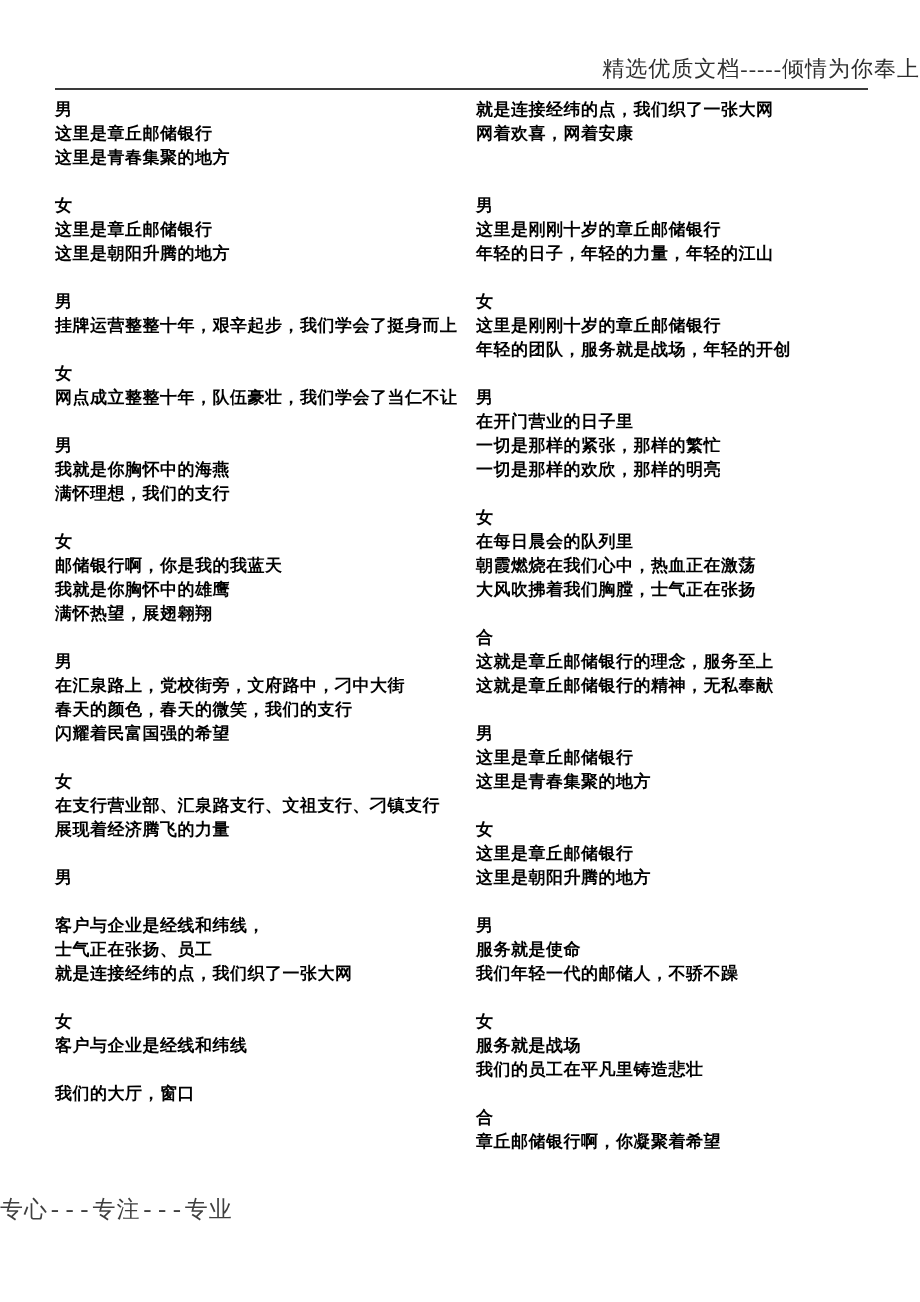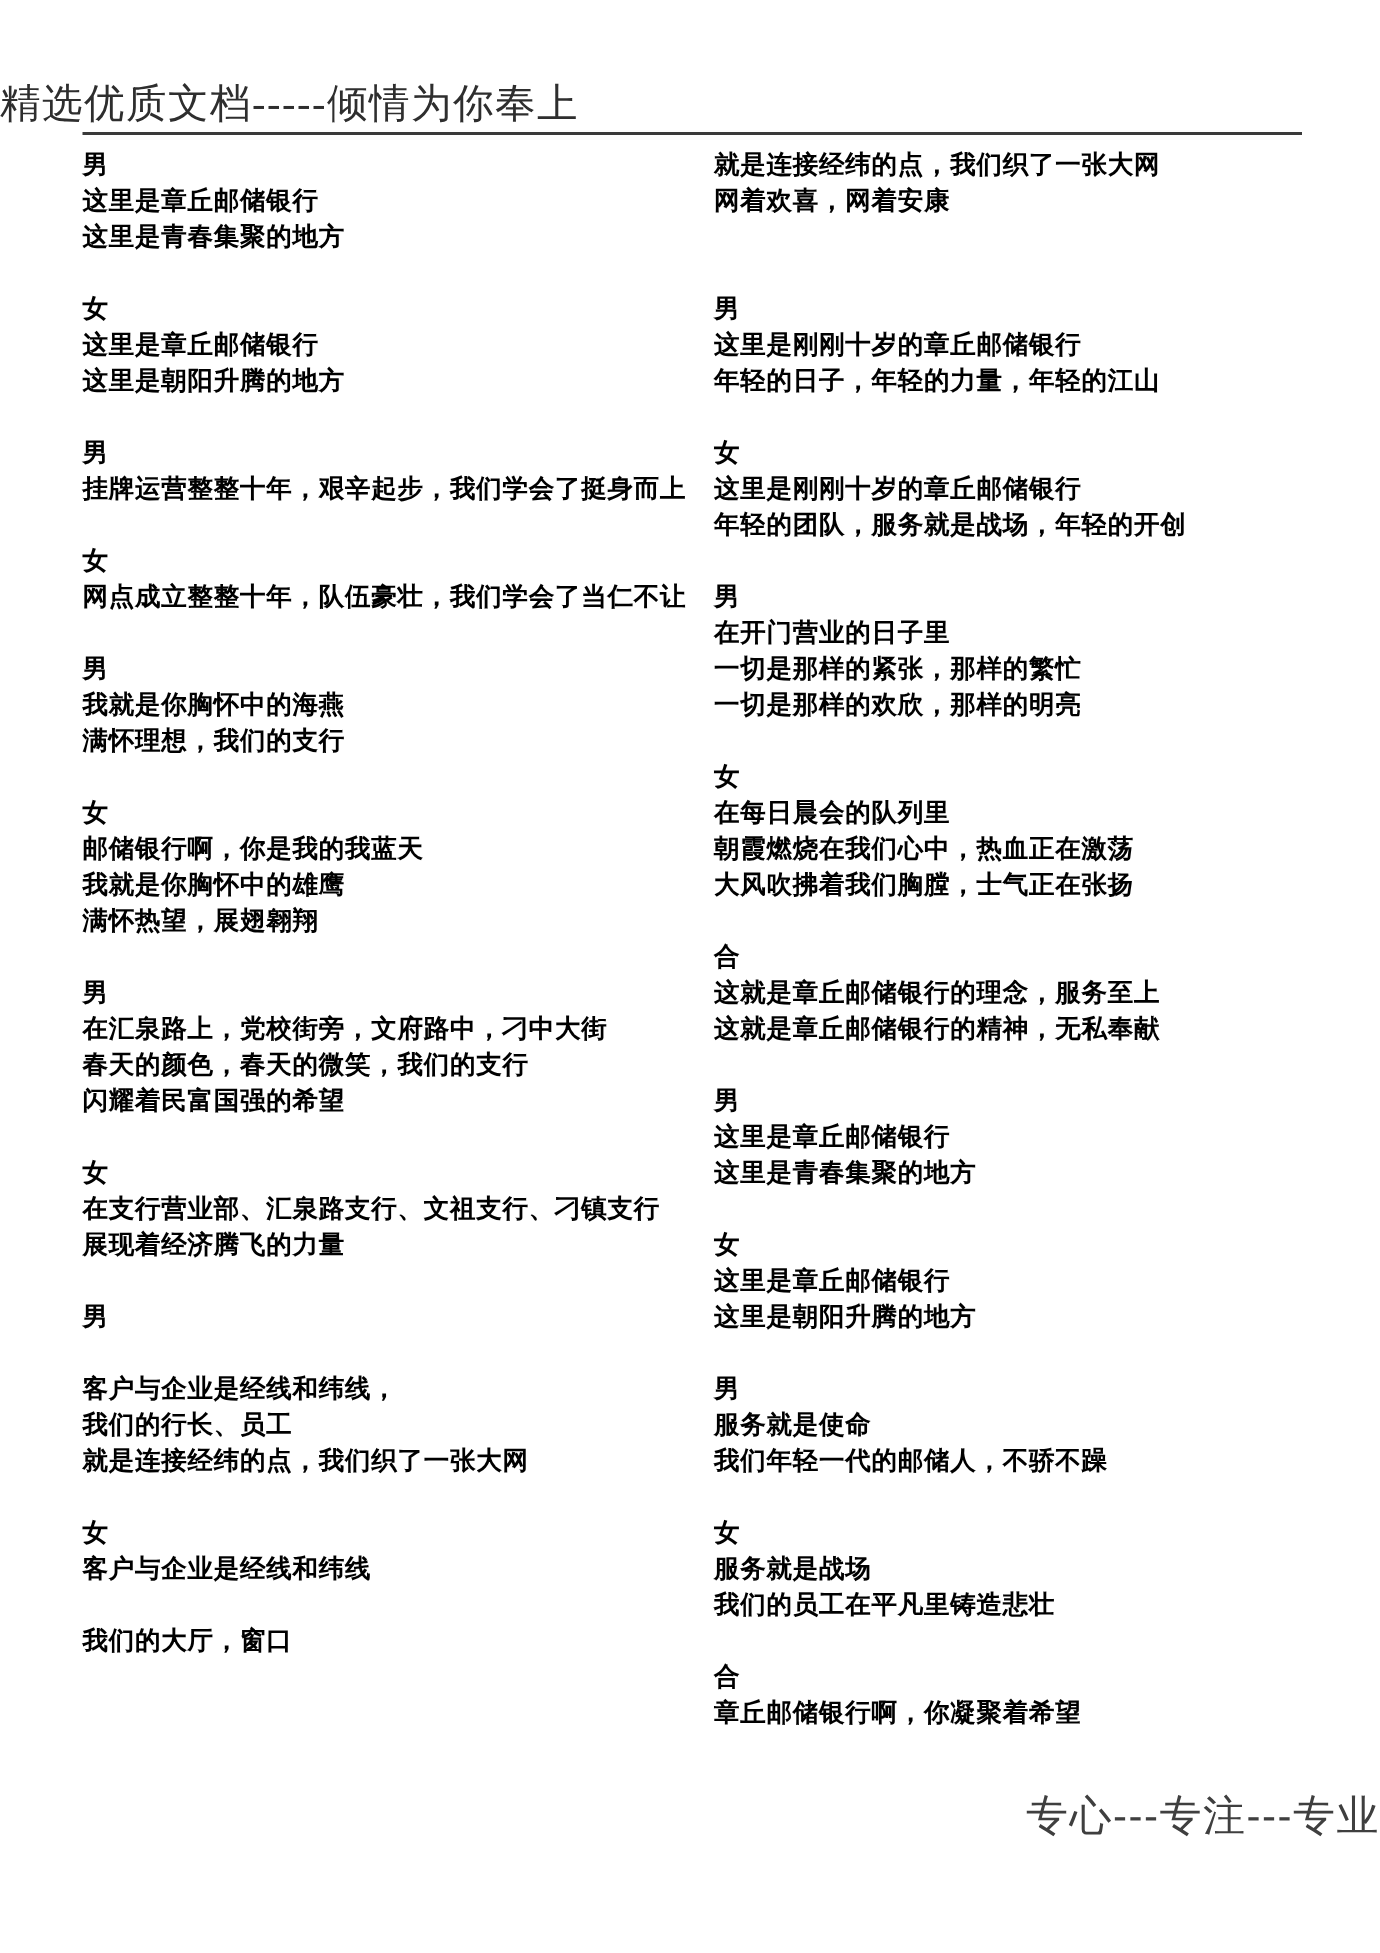--- a/index.html
+++ b/index.html
@@ -13,22 +13,22 @@
     height: 1302px;
     background: #ffffff;
     font-family: "Liberation Sans", sans-serif;
     overflow: hidden;
   }
   .header-title {
     position: absolute;
     top: 56px;
     left: 0;
     width: 100%;
-    text-align: left;
-    font-size: 27px;
+    text-align: right;
+    font-size: 22px;
     line-height: 26px;
     color: #2e2e2e;
     font-family: "Liberation Serif", serif;
     letter-spacing: 1px;
   }
   .header-rule {
     position: absolute;
     top: 88px;
     left: 55px;
     width: 813px;
@@ -49,25 +49,25 @@
     color: #000000;
     letter-spacing: 0.5px;
     white-space: nowrap;
   }
   .line.blank {  }
   .footer-slogan {
     position: absolute;
     top: 1198px;
     left: 0;
     width: 100%;
-    text-align: right;
-    font-size: 28px;
+    text-align: left;
+    font-size: 23px;
     line-height: 26px;
     color: #3f3f3f;
-    font-family: Liberation Sans, sans-serif;
+    font-family: Liberation Mono, monospace;
     letter-spacing: 1px;
   }
 </style>
 </head>
 <body>
 
 <div class="page">
   <div class="header-title">精选优质文档-----倾情为你奉上</div>
 
   <div class="header-rule"></div>
@@ -101,21 +101,21 @@
       <div class="line">春天的颜色，春天的微笑，我们的支行</div>
       <div class="line">闪耀着民富国强的希望</div>
       <div class="line blank"></div>
       <div class="line">女</div>
       <div class="line">在支行营业部、汇泉路支行、文祖支行、刁镇支行</div>
       <div class="line">展现着经济腾飞的力量</div>
       <div class="line blank"></div>
       <div class="line">男</div>
       <div class="line blank"></div>
       <div class="line">客户与企业是经线和纬线，</div>
-      <div class="line">我们的行长、员工</div>
+      <div class="line">士气正在张扬、员工</div>
       <div class="line">就是连接经纬的点，我们织了一张大网</div>
       <div class="line blank"></div>
       <div class="line">女</div>
       <div class="line">客户与企业是经线和纬线</div>
       <div class="line blank"></div>
       <div class="line">我们的大厅，窗口</div>
     </div>
 
   <div class="col col-right">
       <div class="line">就是连接经纬的点，我们织了一张大网</div>

